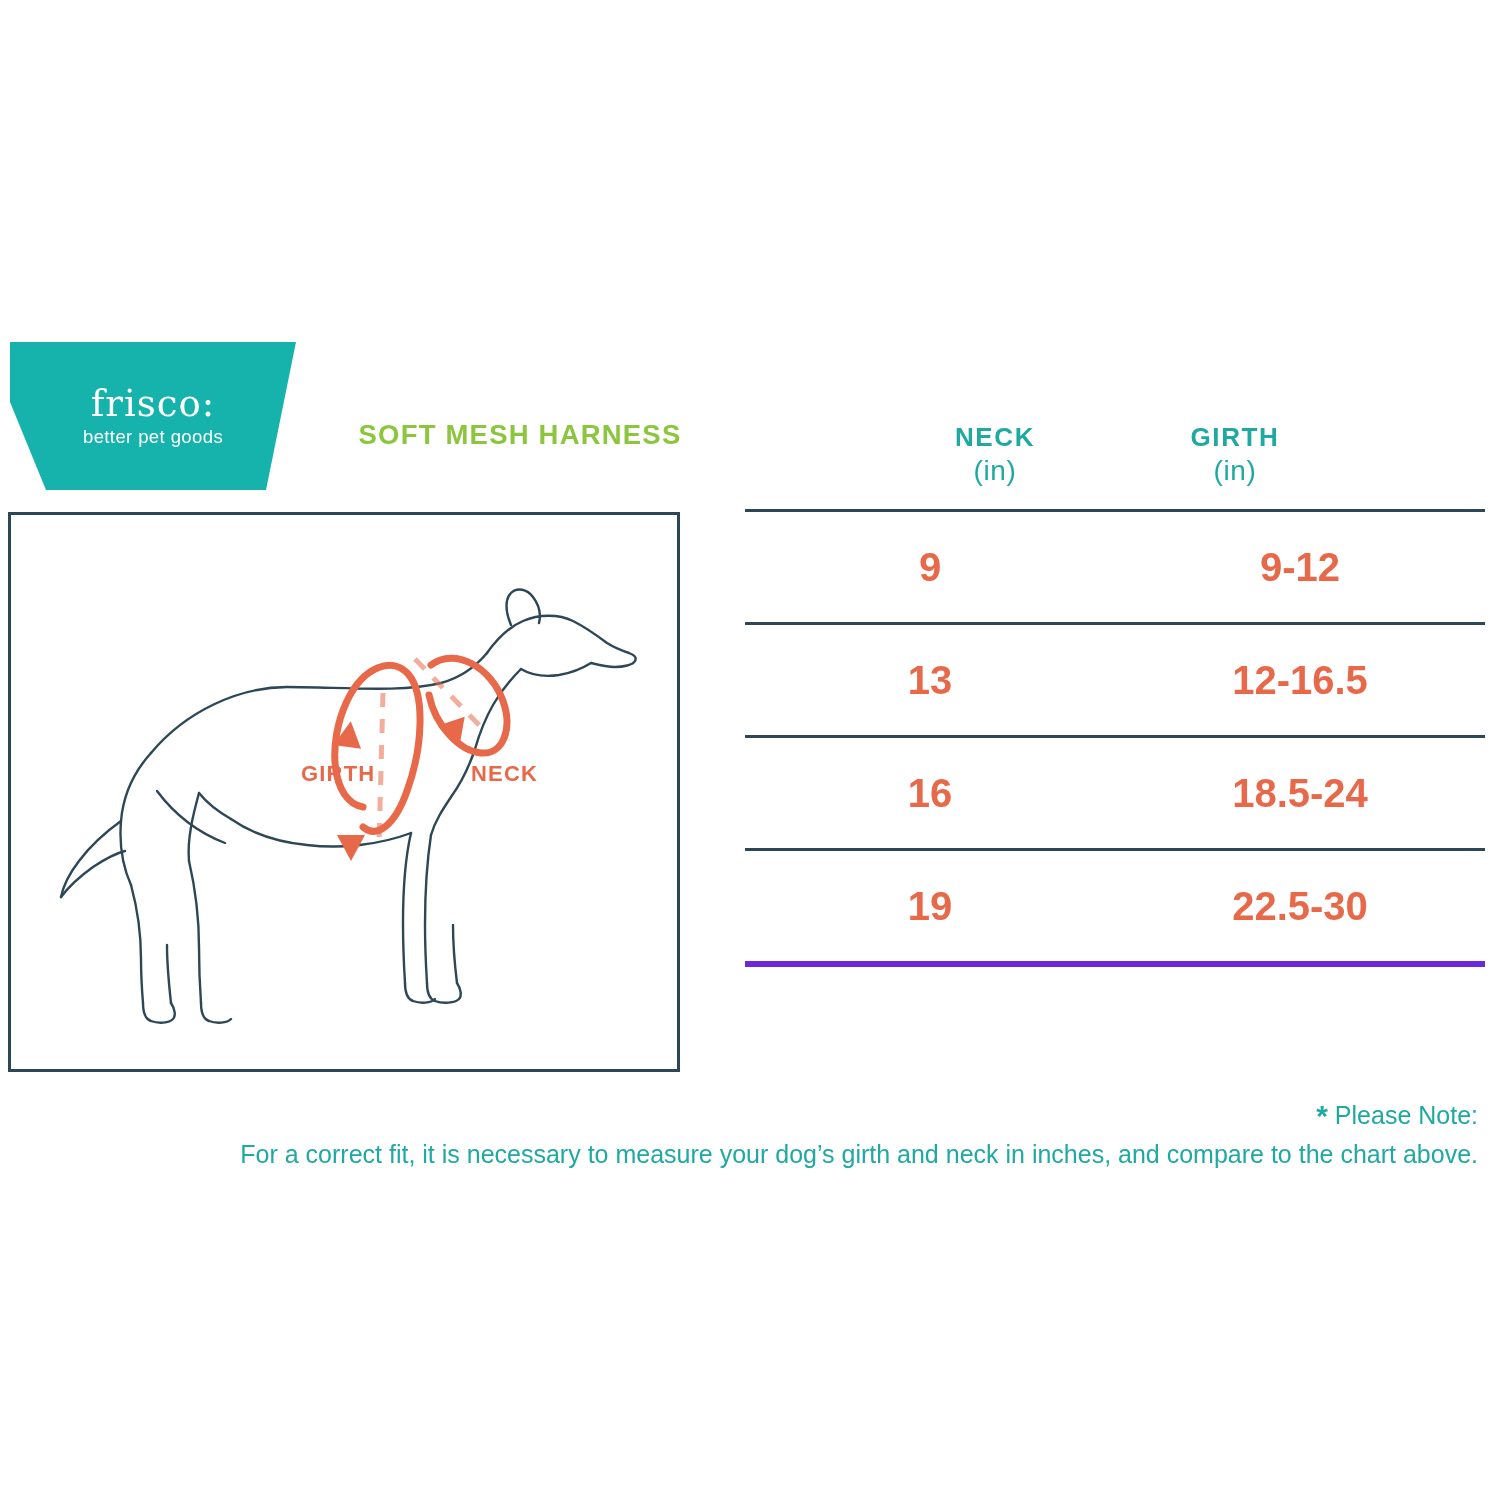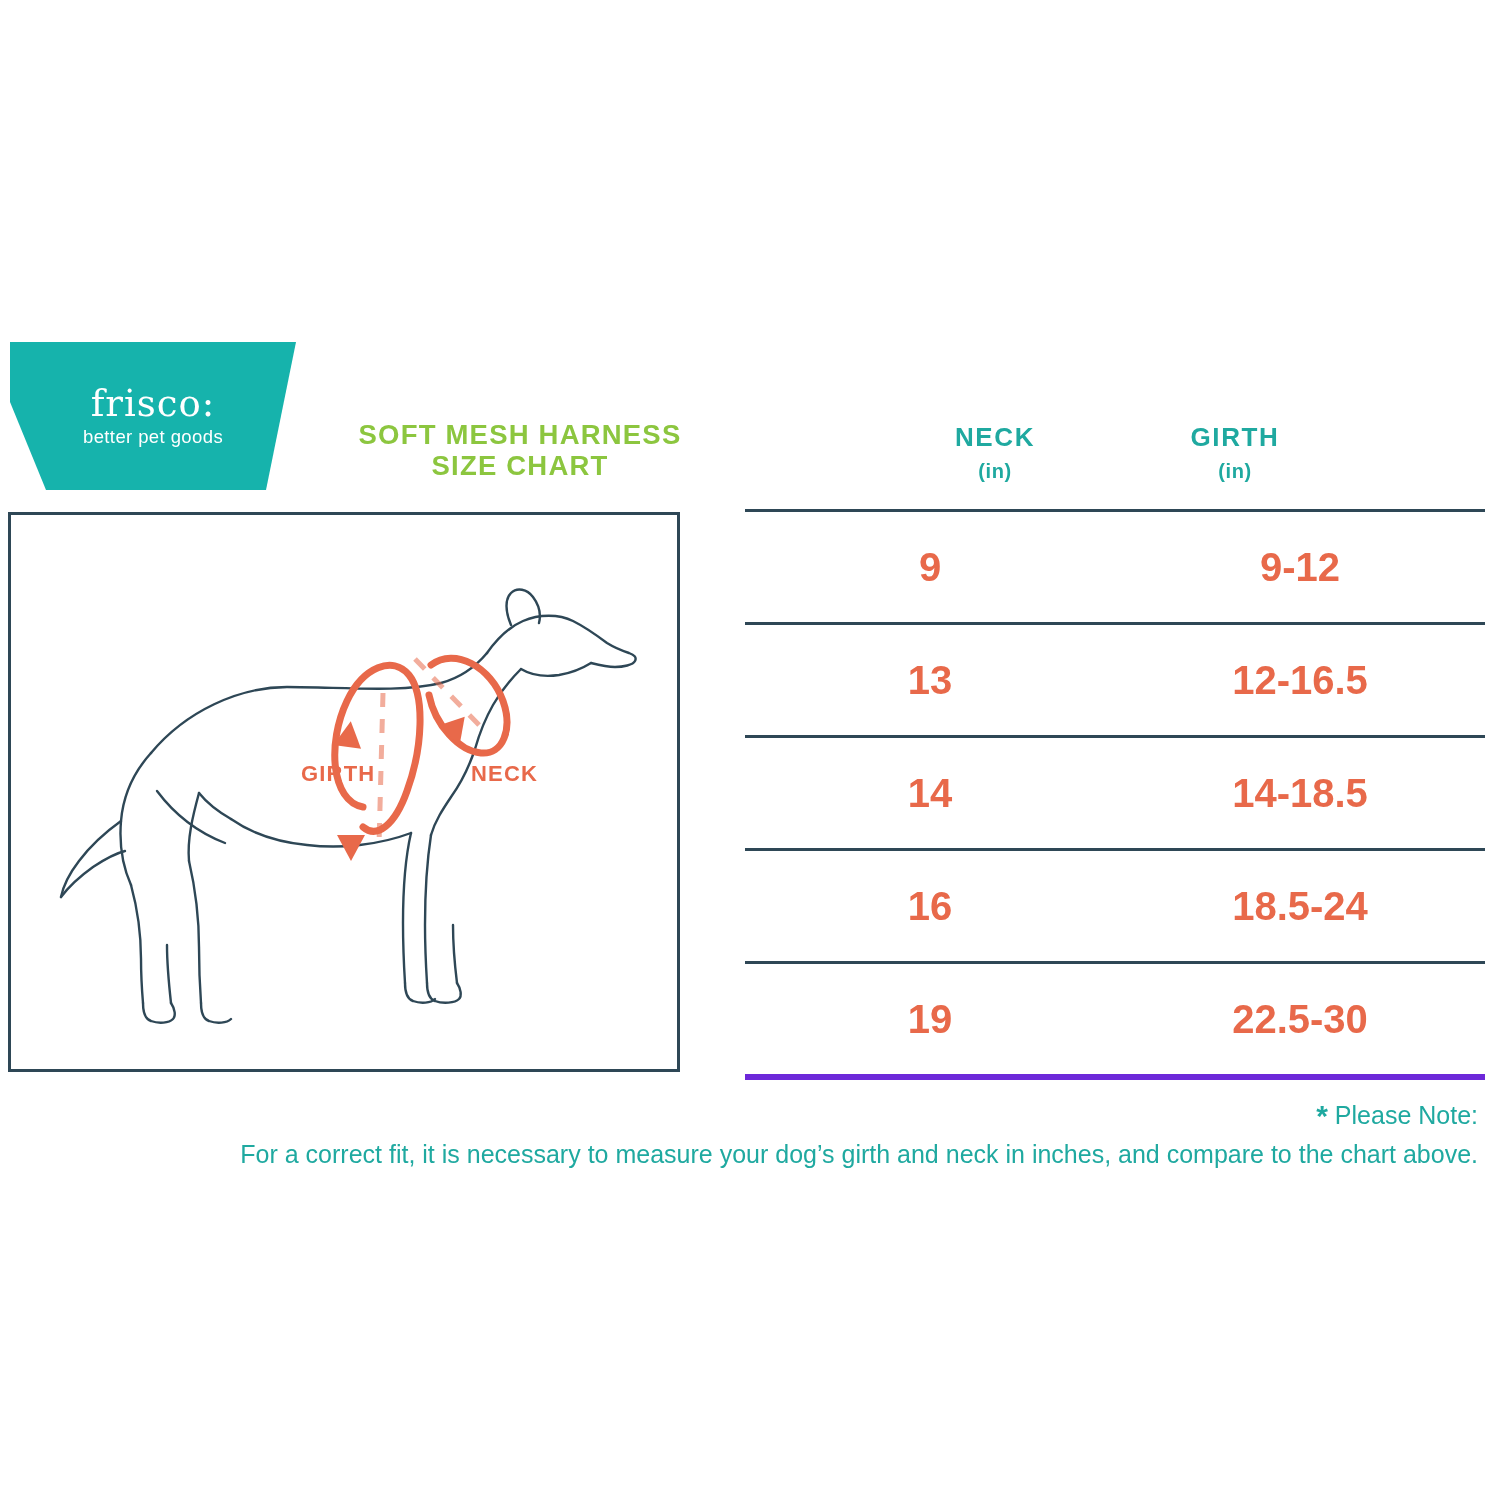--- a/index.html
+++ b/index.html
@@ -108,23 +108,23 @@
     text-align: center;
     color: #1fa9a0;
     font-family: "Liberation Sans", sans-serif;
     font-weight: bold;
     font-size: 26px;
     letter-spacing: 1.6px;
     line-height: 34px;
   }
   .hdr .unit {
     display: block;
-    font-size: 20px;
+    font-size: 28px;
     letter-spacing: 0.6px;
-    font-weight: bold;
+    font-weight: normal;
   }
   .hdr-neck { left: 130px; width: 240px; top: 16px; }
   .hdr-girth { left: 370px; width: 240px; top: 16px; }
 
   table.size-table {
     border-collapse: collapse;
     width: 740px;
     table-layout: fixed;
   }
   table.size-table td {
@@ -185,21 +185,20 @@
       <polygon points="2,2 288,2 258,150 38,150 2,62" fill="#16b3ac"></polygon>
     </svg>
     <div class="logo-text">
       <div class="logo-main">frisco:</div>
       <div class="logo-sub">better pet goods</div>
     </div>
   </div>
 
   <div class="chart-title">
     <div>SOFT MESH HARNESS</div>
-    <div>SIZE CHART</div>
   </div>
 
   <div class="dog-box">
     <svg class="dog-svg" width="666" height="554" viewBox="0 0 666 554">
       <g fill="none" stroke="#2e4756" stroke-width="2.4" stroke-linecap="round" stroke-linejoin="round">
 
         <path d="M140 238 C 175 196, 228 172, 276 172 C 330 172, 390 178, 430 168 C 452 162, 466 150, 476 138"></path>
 
         <path d="M476 138 C 486 124, 498 112, 512 106 C 528 99, 548 99, 562 106 C 576 113, 588 122, 596 128 C 604 133, 612 136, 618 138 C 623 140, 626 142, 624 146 C 622 150, 612 152, 604 152 C 596 152, 588 150, 580 148"></path>
         <path d="M580 148 C 572 153, 560 158, 548 160 C 534 162, 520 160, 510 154"></path>
@@ -275,24 +274,20 @@
       <tbody>
         <tr>
           <td class="col-neck">9</td>
           <td class="col-girth">9-12</td>
         </tr>
         <tr>
           <td class="col-neck">13</td>
           <td class="col-girth">12-16.5</td>
         </tr>
         <tr>
-          <td class="col-neck">14</td>
-          <td class="col-girth">14-18.5</td>
-        </tr>
-        <tr>
           <td class="col-neck">16</td>
           <td class="col-girth">18.5-24</td>
         </tr>
         <tr>
           <td class="col-neck">19</td>
           <td class="col-girth">22.5-30</td>
         </tr>
       </tbody>
     </table>
   </div>

